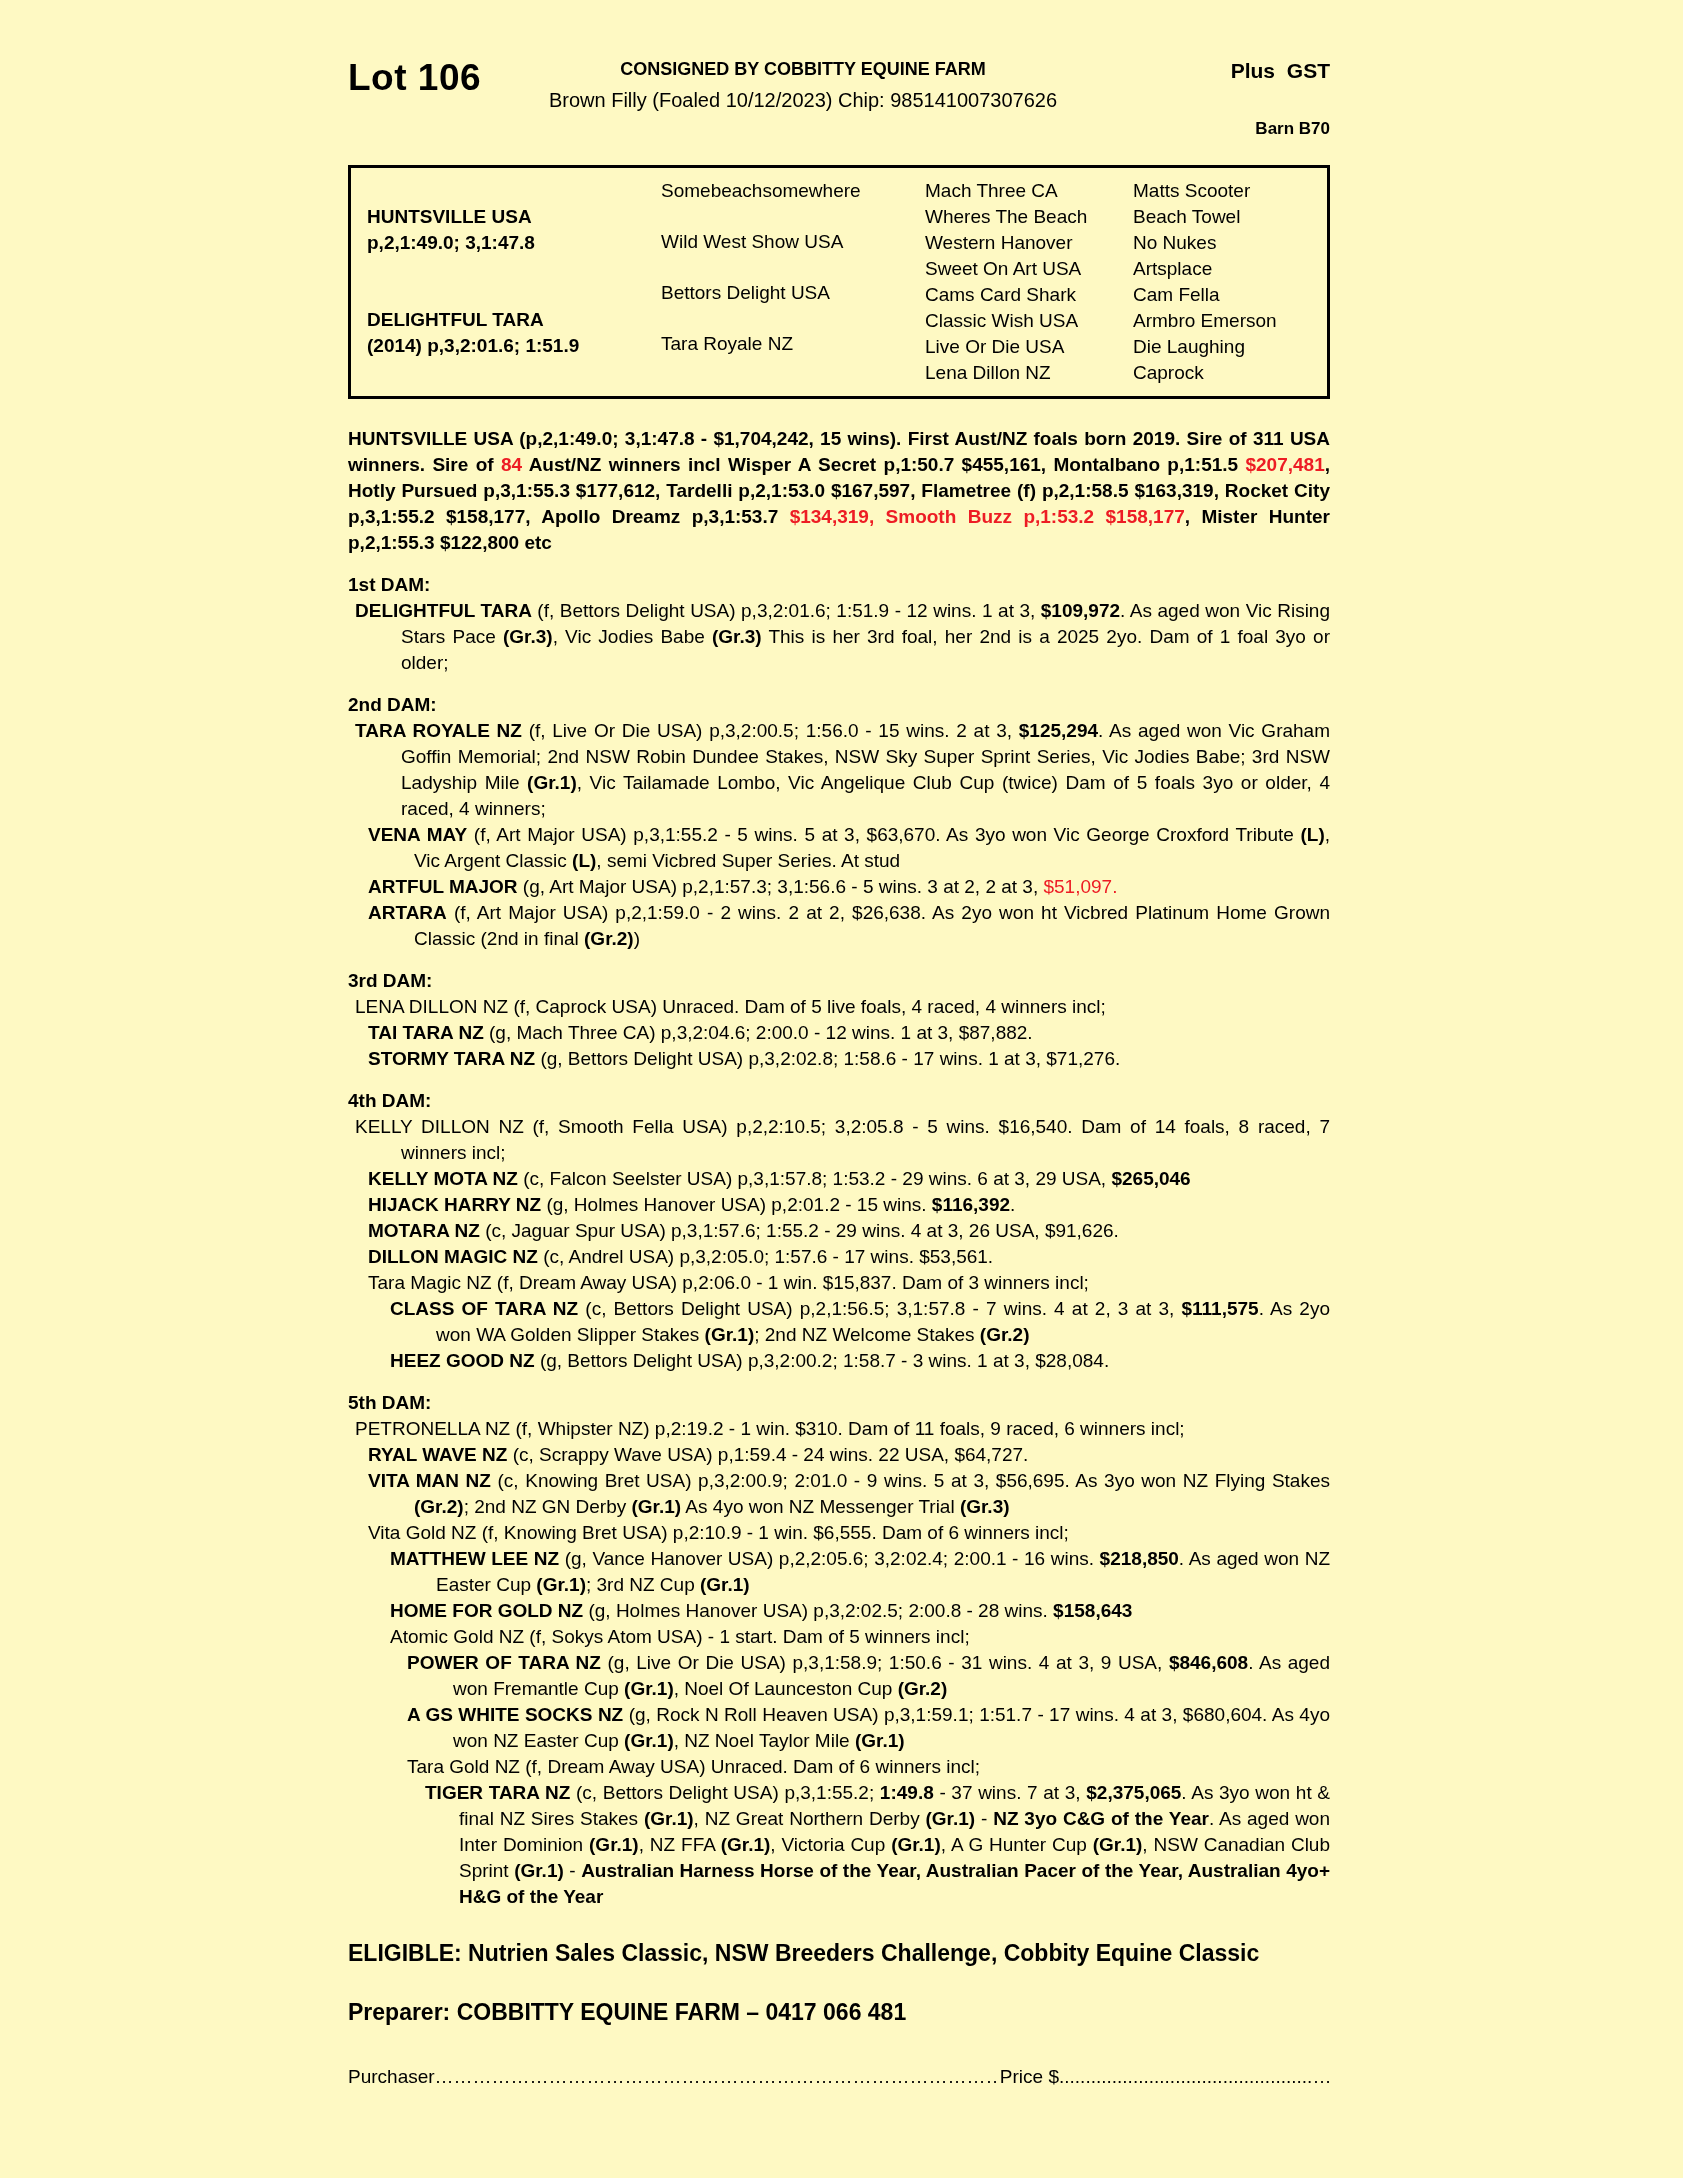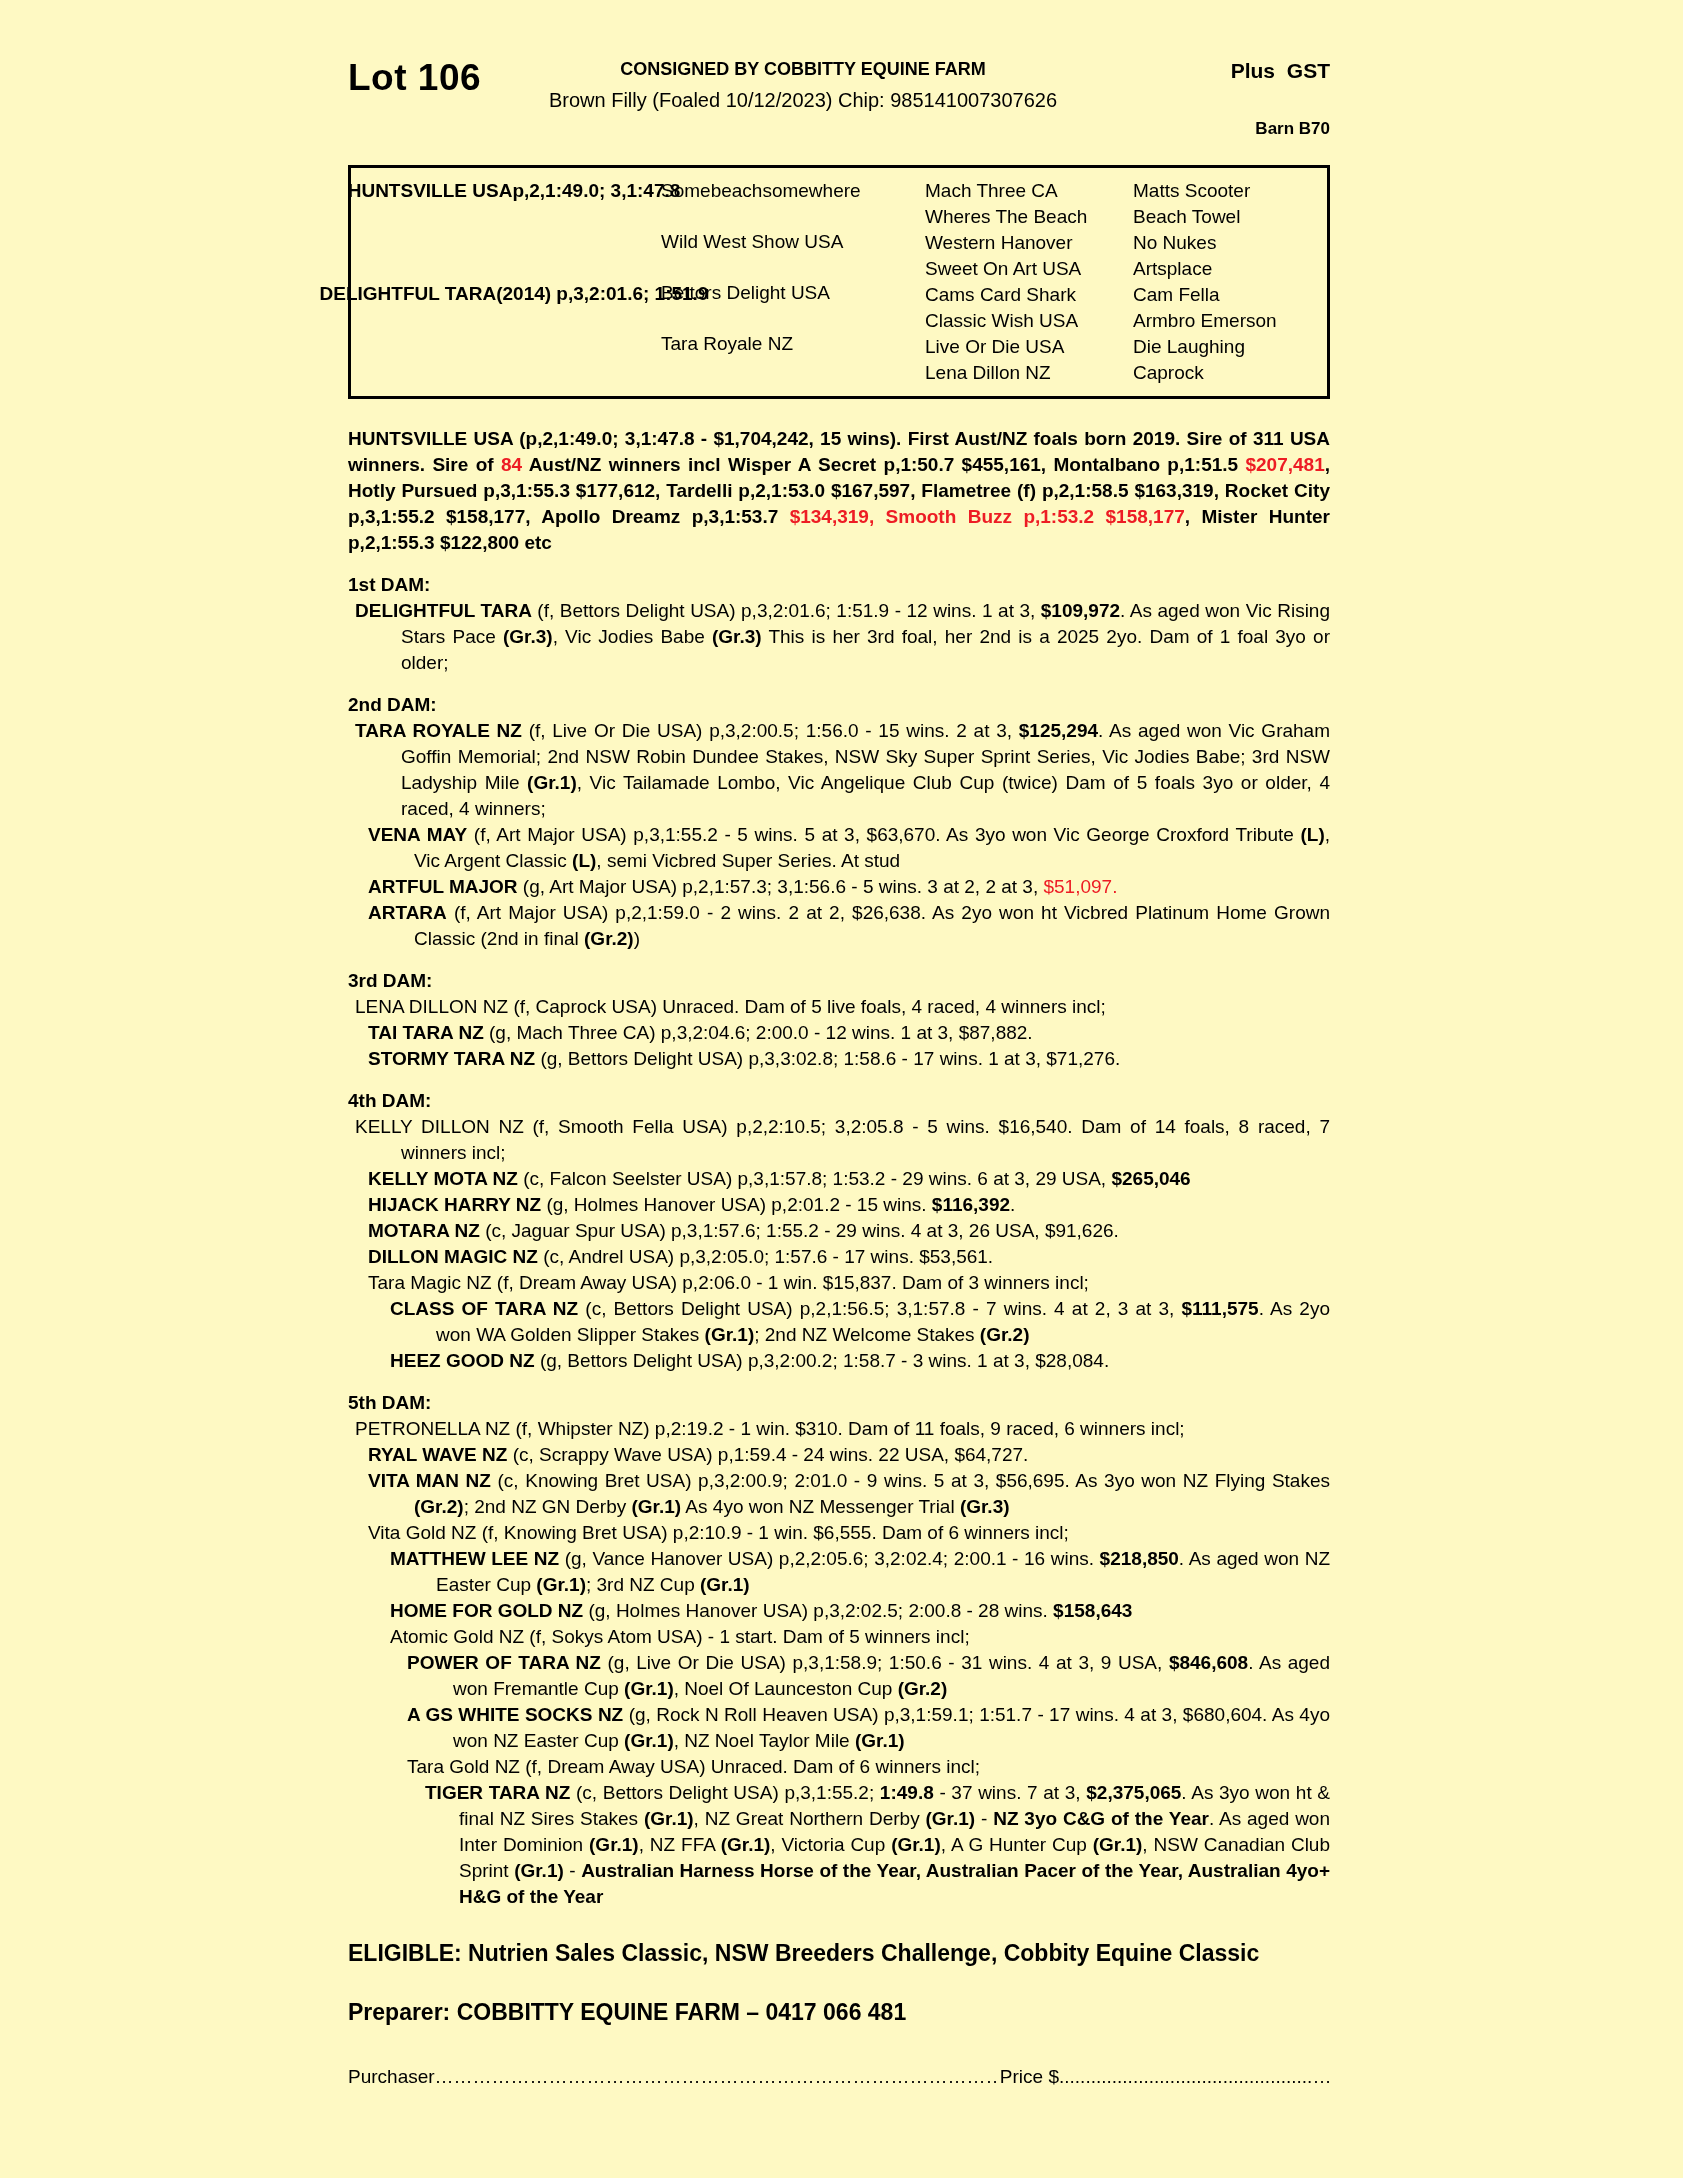--- a/index.html
+++ b/index.html
@@ -15,21 +15,21 @@
   .consignor { font-size:18px; font-weight:bold; }
   .description { font-size:20px; margin-top:9px; }
   .header-right { width:238px; text-align:right; padding-top:2px; }
   .plus-gst { font-size:21px; font-weight:bold; word-spacing:6px; }
   .barn { font-size:17px; font-weight:bold; margin-top:36px; }
 
   
   .ped-table { border:3px solid #000; margin-top:26px; padding:10px 10px 10px 16px;
                display:flex; font-size:19px; line-height:26px; }
   .ped-col1 { width:294px; display:flex; flex-direction:column; }
-  .ped-parent { height:103px; display:flex; flex-direction:row; justify-content:center; font-weight:bold; }
+  .ped-parent { height:103px; display:flex; flex-direction:column; justify-content:center; font-weight:bold; }
   .ped-col2 { width:264px; }
   .gen2-item { height:51px; }
   .ped-col3 { width:208px; }
   .ped-col4 { flex:1; }
   .gen-item { height:26px; }
 
   .family-line { font-size:19px; margin-top:14px; }
 
   .sire-para { font-size:19px; font-weight:bold; line-height:26px; text-align:justify; margin-top:27px; }
   .sire-para .seg-r { color:var(--red); }
@@ -115,21 +115,21 @@
         <div class="dam-heading">1st DAM:</div>
         <div class="entry ind0"><span class="seg-b">DELIGHTFUL TARA</span><span> (f, Bettors Delight USA) p,3,2:01.6; 1:51.9 - 12 wins. 1 at 3, </span><span class="seg-b">$109,972</span><span>. As aged won Vic Rising Stars Pace </span><span class="seg-b">(Gr.3)</span><span>, Vic Jodies Babe </span><span class="seg-b">(Gr.3)</span><span> This is her 3rd foal, her 2nd is a 2025 2yo. Dam of 1 foal 3yo or older;</span></div>
         <div class="dam-heading">2nd DAM:</div>
         <div class="entry ind0"><span class="seg-b">TARA ROYALE NZ</span><span> (f, Live Or Die USA) p,3,2:00.5; 1:56.0 - 15 wins. 2 at 3, </span><span class="seg-b">$125,294</span><span>. As aged won Vic Graham Goffin Memorial; 2nd NSW Robin Dundee Stakes, NSW Sky Super Sprint Series, Vic Jodies Babe; 3rd NSW Ladyship Mile </span><span class="seg-b">(Gr.1)</span><span>, Vic Tailamade Lombo, Vic Angelique Club Cup (twice) Dam of 5 foals 3yo or older, 4 raced, 4 winners;</span></div>
         <div class="entry ind1"><span class="seg-b">VENA MAY</span><span> (f, Art Major USA) p,3,1:55.2 - 5 wins. 5 at 3, $63,670. As 3yo won Vic George Croxford Tribute </span><span class="seg-b">(L)</span><span>, Vic Argent Classic </span><span class="seg-b">(L)</span><span>, semi Vicbred Super Series. At stud</span></div>
         <div class="entry ind1"><span class="seg-b">ARTFUL MAJOR</span><span> (g, Art Major USA) p,2,1:57.3; 3,1:56.6 - 5 wins. 3 at 2, 2 at 3, </span><span class="seg-r">$51,097.</span></div>
         <div class="entry ind1"><span class="seg-b">ARTARA</span><span> (f, Art Major USA) p,2,1:59.0 - 2 wins. 2 at 2, $26,638. As 2yo won ht Vicbred Platinum Home Grown Classic (2nd in final </span><span class="seg-b">(Gr.2)</span><span>)</span></div>
         <div class="dam-heading">3rd DAM:</div>
         <div class="entry ind0"><span>LENA DILLON NZ (f, Caprock USA) Unraced. Dam of 5 live foals, 4 raced, 4 winners incl;</span></div>
         <div class="entry ind1"><span class="seg-b">TAI TARA NZ</span><span> (g, Mach Three CA) p,3,2:04.6; 2:00.0 - 12 wins. 1 at 3, $87,882.</span></div>
-        <div class="entry ind1"><span class="seg-b">STORMY TARA NZ</span><span> (g, Bettors Delight USA) p,3,3:02.8; 1:58.6 - 17 wins. 1 at 3, $71,276.</span></div>
+        <div class="entry ind1"><span class="seg-b">STORMY TARA NZ</span><span> (g, Bettors Delight USA) p,3,2:02.8; 1:58.6 - 17 wins. 1 at 3, $71,276.</span></div>
         <div class="dam-heading">4th DAM:</div>
         <div class="entry ind0"><span>KELLY DILLON NZ (f, Smooth Fella USA) p,2,2:10.5; 3,2:05.8 - 5 wins. $16,540. Dam of 14 foals, 8 raced, 7 winners incl;</span></div>
         <div class="entry ind1"><span class="seg-b">KELLY MOTA NZ</span><span> (c, Falcon Seelster USA) p,3,1:57.8; 1:53.2 - 29 wins. 6 at 3, 29 USA, </span><span class="seg-b">$265,046</span></div>
         <div class="entry ind1"><span class="seg-b">HIJACK HARRY NZ</span><span> (g, Holmes Hanover USA) p,2:01.2 - 15 wins. </span><span class="seg-b">$116,392</span><span>.</span></div>
         <div class="entry ind1"><span class="seg-b">MOTARA NZ</span><span> (c, Jaguar Spur USA) p,3,1:57.6; 1:55.2 - 29 wins. 4 at 3, 26 USA, $91,626.</span></div>
         <div class="entry ind1"><span class="seg-b">DILLON MAGIC NZ</span><span> (c, Andrel USA) p,3,2:05.0; 1:57.6 - 17 wins. $53,561.</span></div>
         <div class="entry ind1"><span>Tara Magic NZ (f, Dream Away USA) p,2:06.0 - 1 win. $15,837. Dam of 3 winners incl;</span></div>
         <div class="entry ind2"><span class="seg-b">CLASS OF TARA NZ</span><span> (c, Bettors Delight USA) p,2,1:56.5; 3,1:57.8 - 7 wins. 4 at 2, 3 at 3, </span><span class="seg-b">$111,575</span><span>. As 2yo won WA Golden Slipper Stakes </span><span class="seg-b">(Gr.1)</span><span>; 2nd NZ Welcome Stakes </span><span class="seg-b">(Gr.2)</span></div>
         <div class="entry ind2"><span class="seg-b">HEEZ GOOD NZ</span><span> (g, Bettors Delight USA) p,3,2:00.2; 1:58.7 - 3 wins. 1 at 3, $28,084.</span></div>
         <div class="dam-heading">5th DAM:</div>

